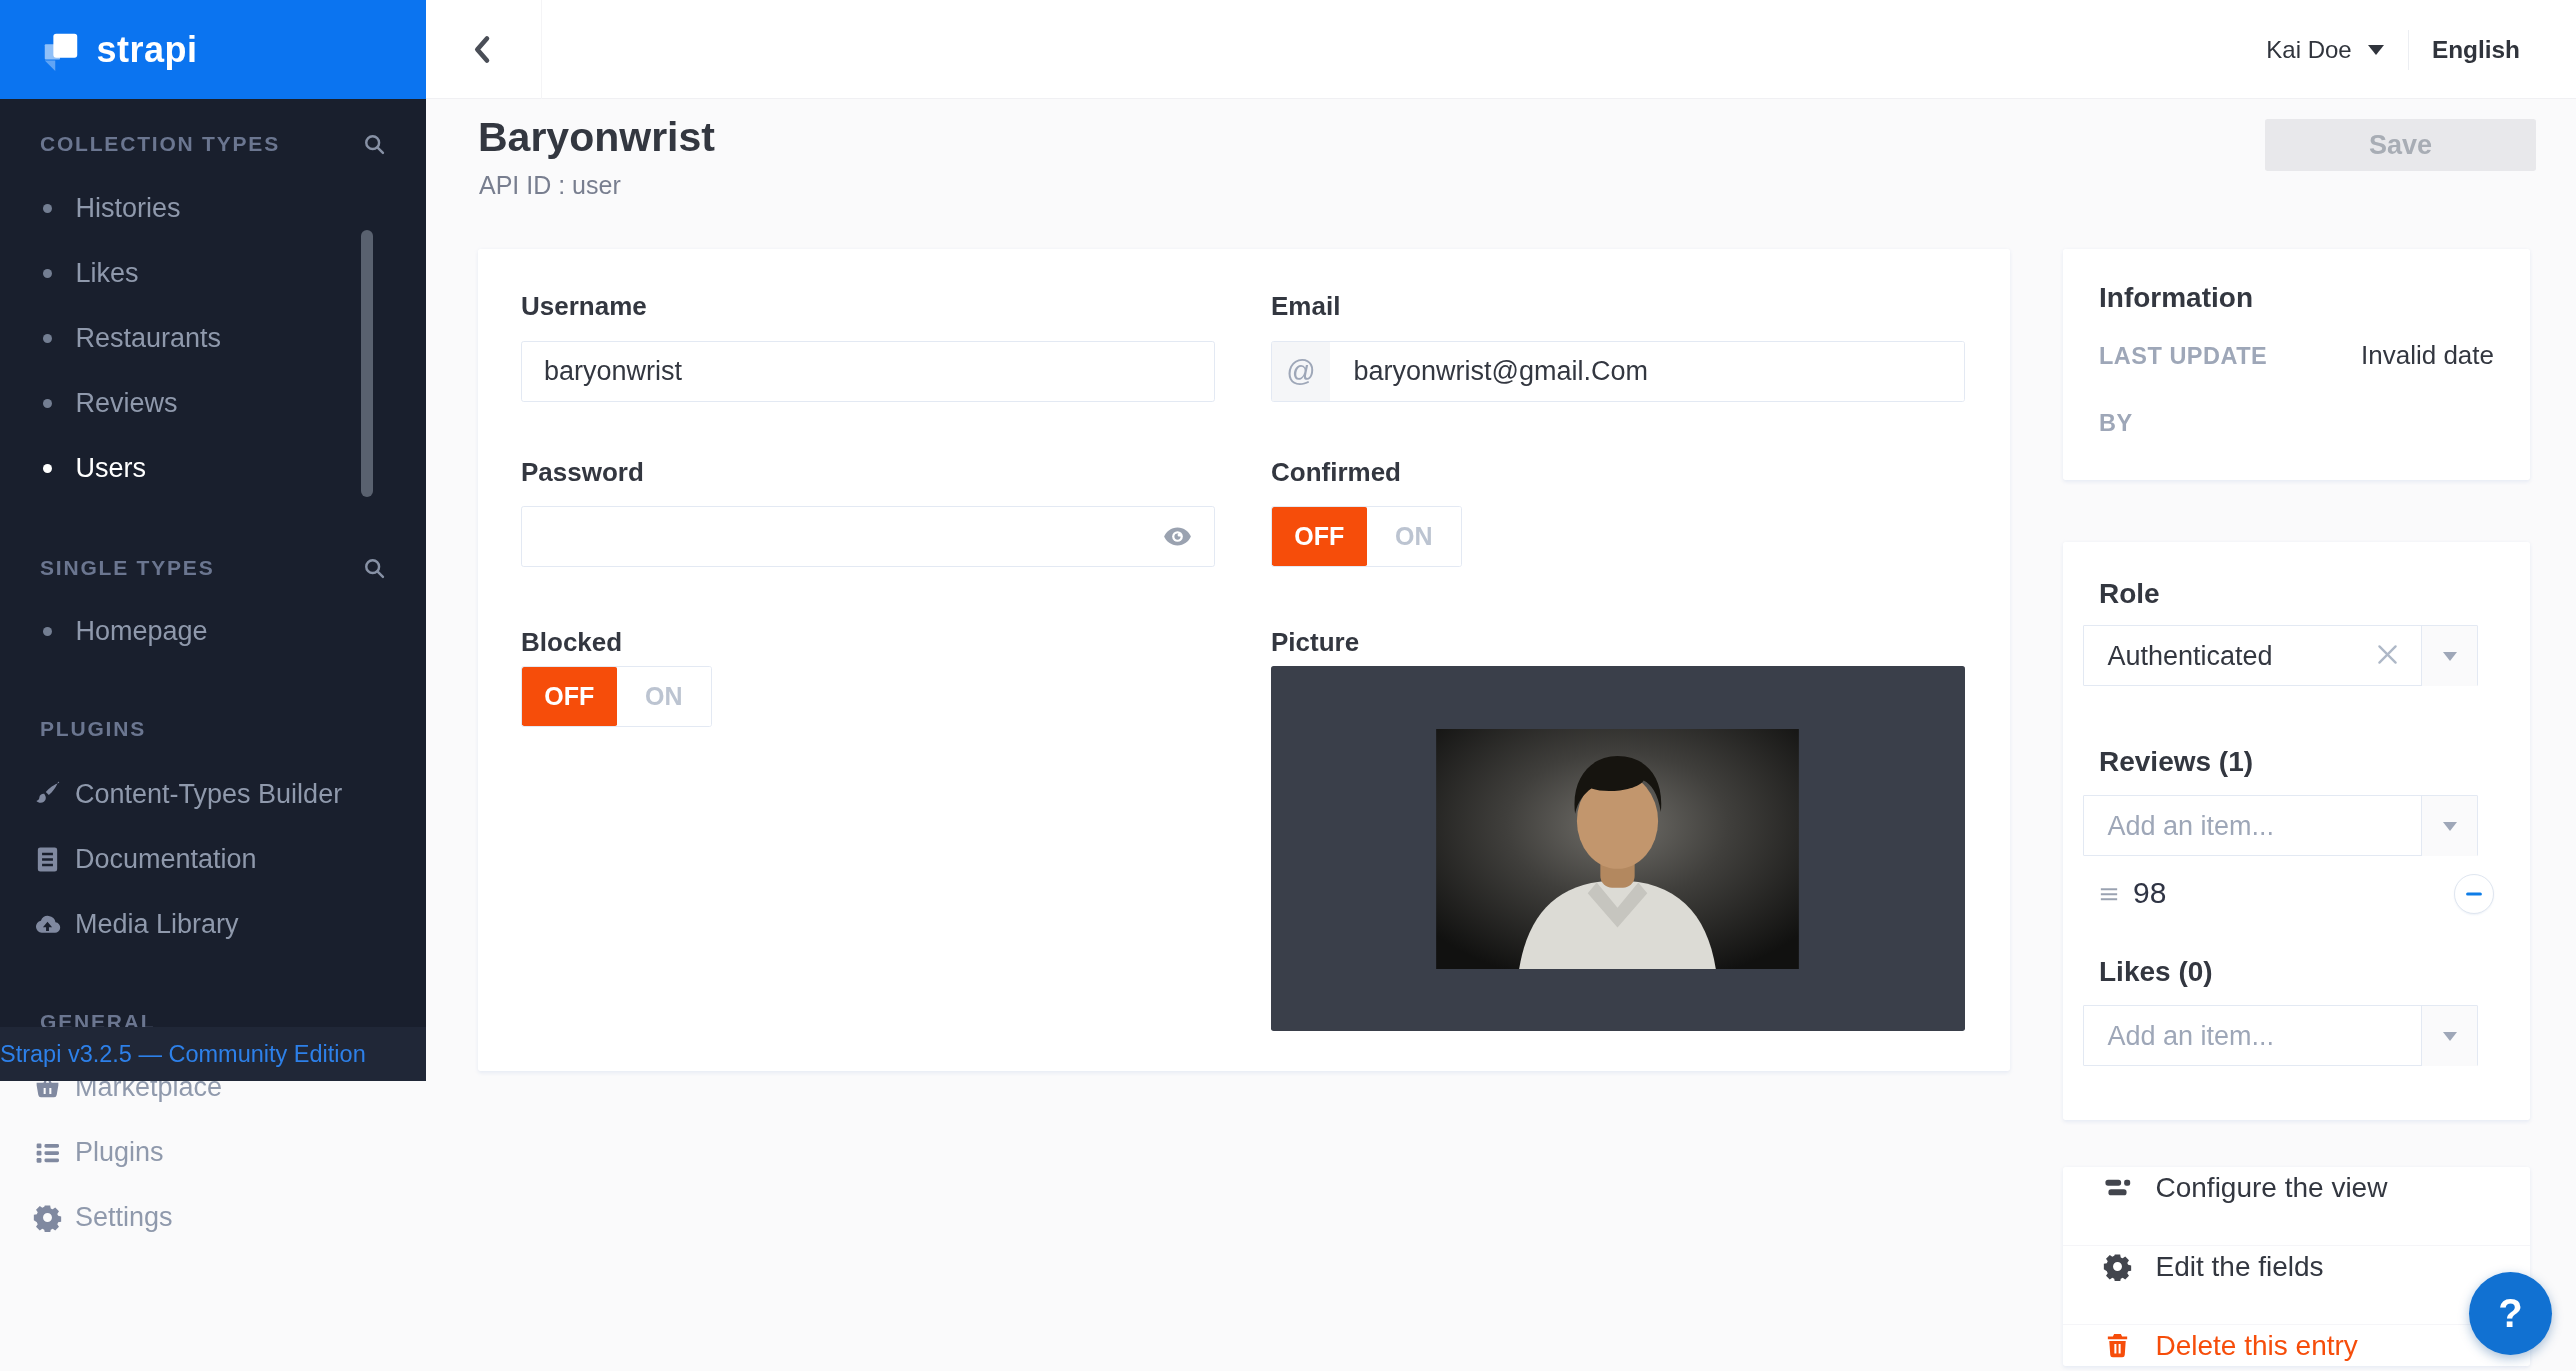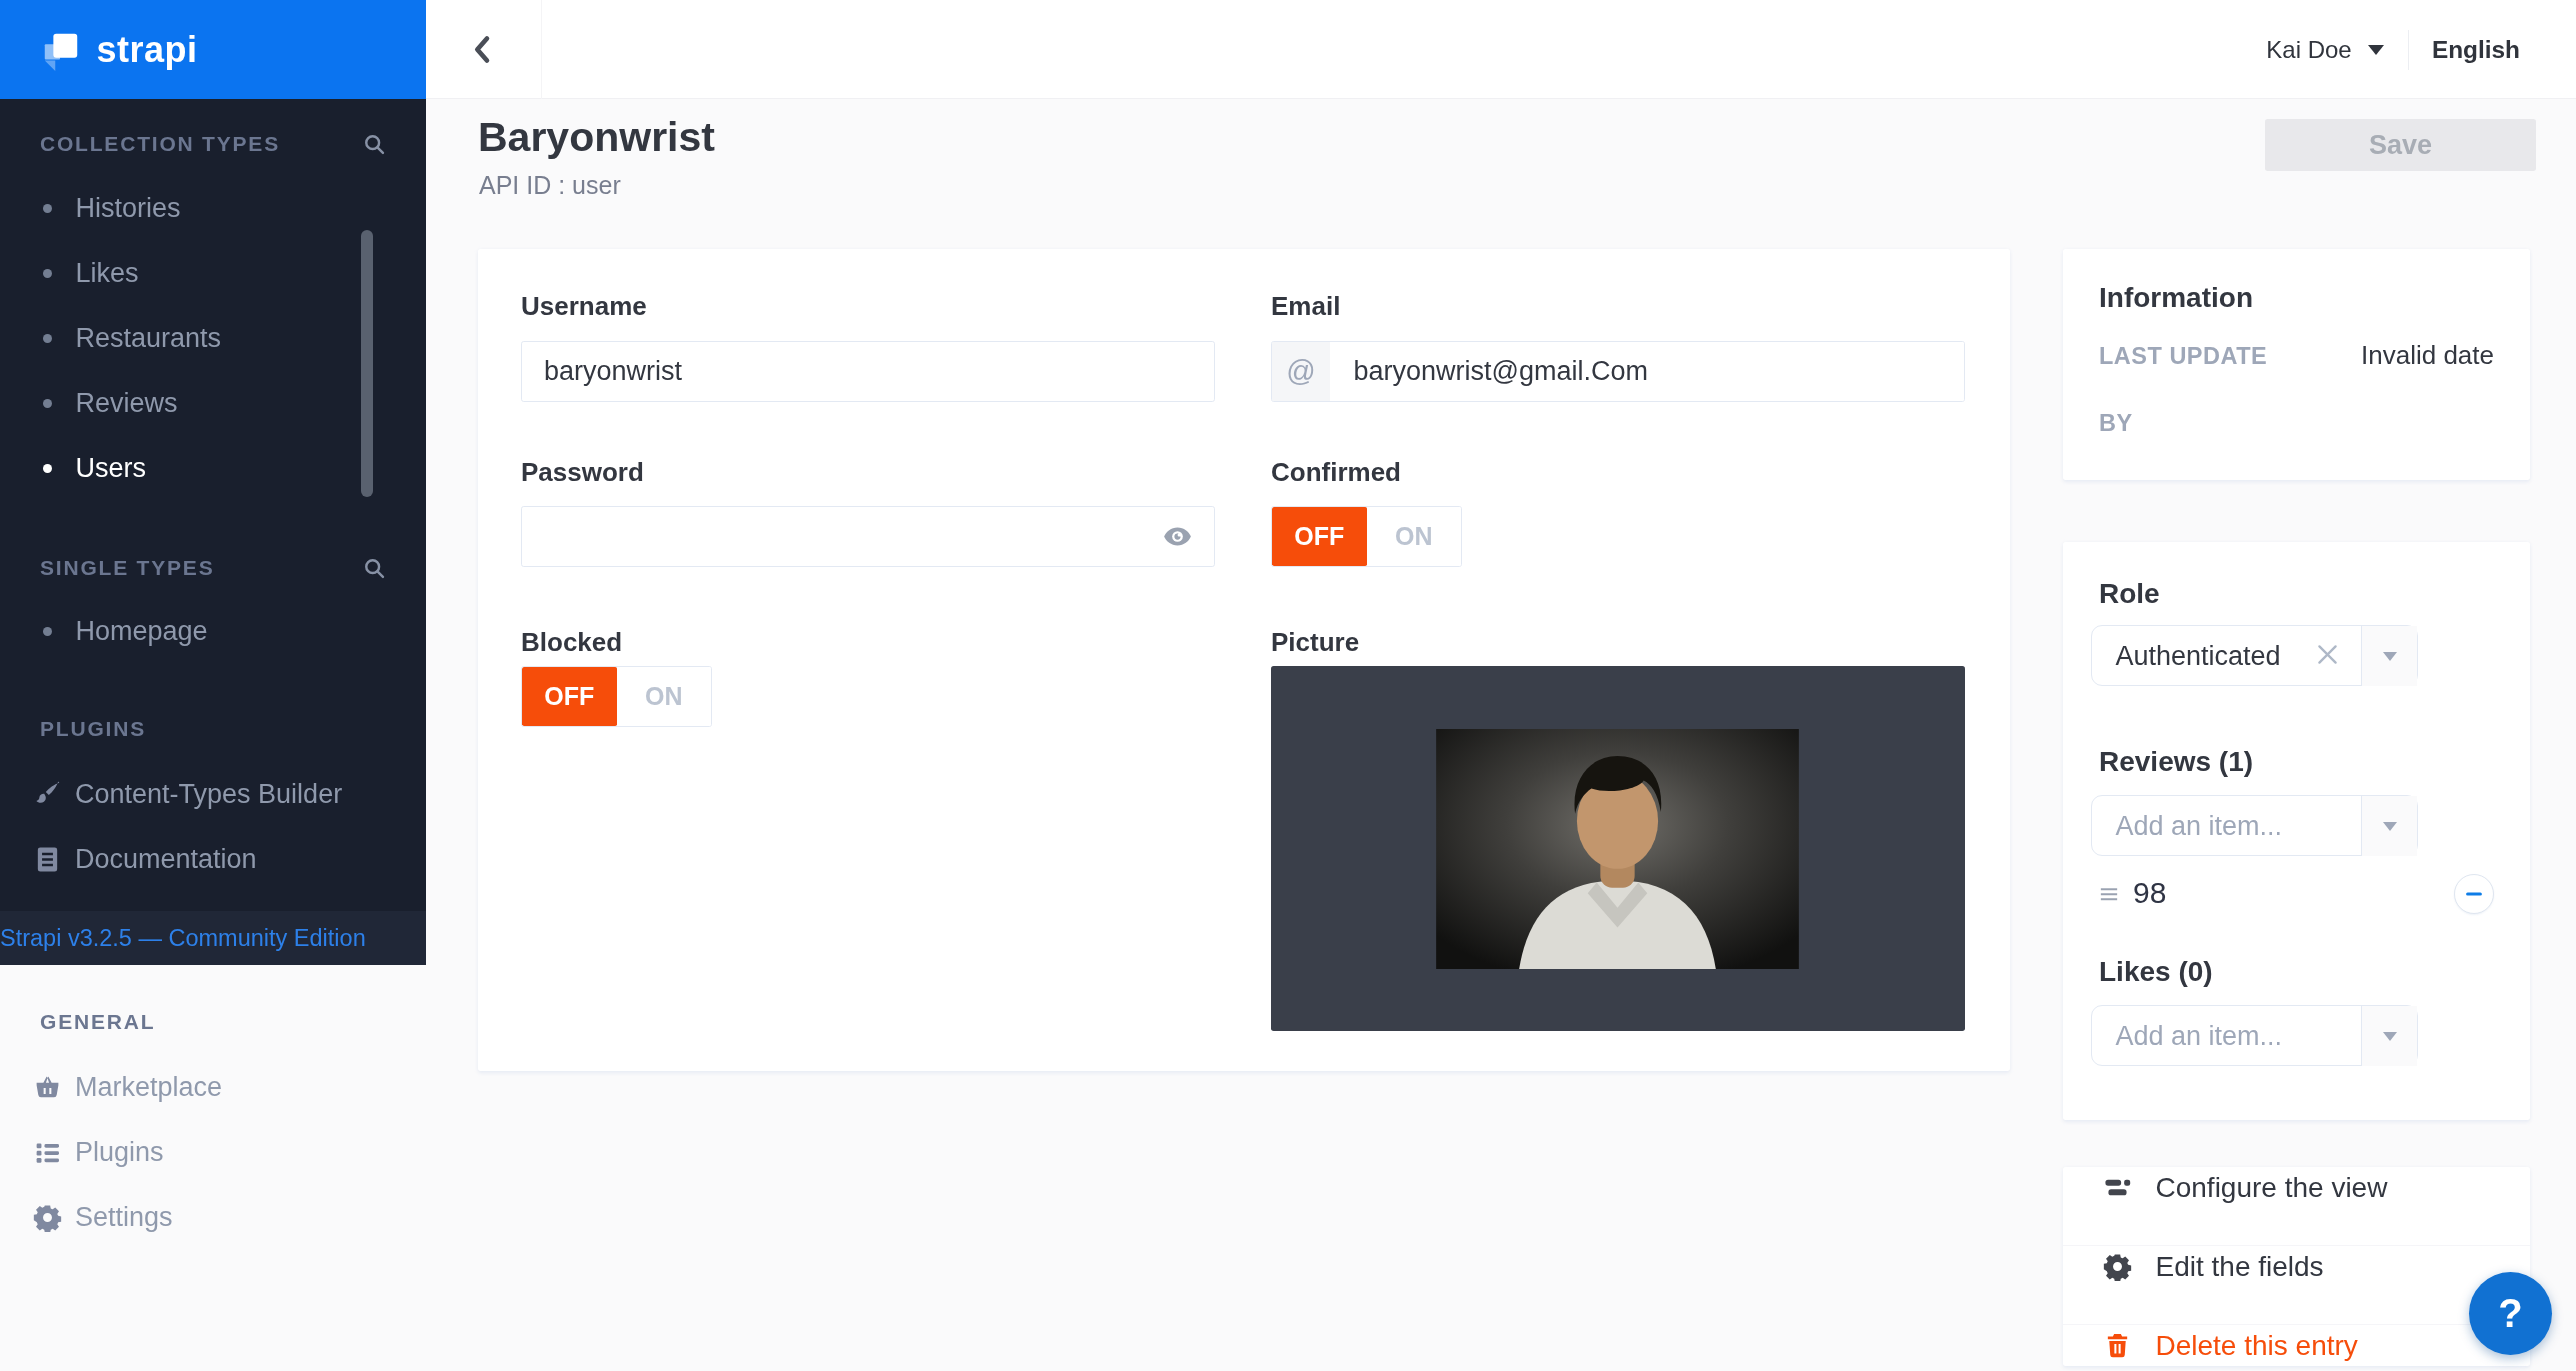--- a/index.html
+++ b/index.html
@@ -1,20 +1,20 @@
 <!DOCTYPE html>
 <html style="font-size:14.5px"><head>
 <meta charset="utf-8">
 <style>
   * { margin:0; padding:0; box-sizing:border-box; }
   html,body { width:2576px; height:1371px; overflow:hidden;
     font-family:"Liberation Sans", sans-serif; background:#fafafb; }
 
   
-  .sidebar { position:absolute; left:0; top:0; width:426px; height:965px;
+  .sidebar { position:absolute; left:0; top:0; width:426px; height:1081px;
     background:#191f2d; z-index:5; }
   .logo { position:absolute; left:0; top:0; width:426px; height:99px;
     background:#0b74f0; display:flex; align-items:center; padding-left:40px; }
   .logo svg { width:42px; height:42px; }
   .logo-text { color:#fff; font-size:36px; font-weight:700; margin-left:14.5px;
     letter-spacing:0.5px; }
 
   .side-section-title { position:absolute; left:40px; right:40px;
     color:#6b7690; font-size:21px; font-weight:700; letter-spacing:1.8px;
     display:flex; justify-content:space-between; align-items:center; }
@@ -106,22 +106,22 @@
   .card-info { left:1637px; top:150px; width:467px; height:231px; }
   .info-title { position:absolute; left:36px; top:33px; font-size:28px;
     font-weight:700; color:#333740; }
   .info-row-label { position:absolute; left:36px; font-size:23.5px; color:#9ea7b8;
     letter-spacing:0.5px; font-weight:700; }
   .info-row-value { position:absolute; right:36px; font-size:26px; color:#333740; }
 
   .card-rel { left:1637px; top:443px; width:467px; height:578px; }
   .rel-label { position:absolute; left:36px; font-size:28px; font-weight:700;
     color:#333740; }
-  .select { position:absolute; left:28px; width:327px; height:61px;
-    border:0.9px solid #e3e9f3; border-radius:11px; background:#fff; cursor:pointer; }
+  .select { position:absolute; left:20px; width:395px; height:61px;
+    border:0.9px solid #e3e9f3; border-radius:1px; background:#fff; cursor:pointer; }
   .select .sel-text { position:absolute; left:23.5px; top:15.4px; font-size:27px;
     color:#333740; }
   .select .sel-placeholder { color:#9ea7b8; }
   .select .sel-clear { position:absolute; right:76px; top:15.4px; width:27px;
     height:27px; color:#aeb8c7; cursor:pointer; }
   .select .sel-arrow-seg { position:absolute; right:0; top:0; width:56px;
     height:60px; background:#fafafb; border-left:0.9px solid #e3e9f3;
     display:flex; align-items:center; justify-content:center; }
   .sel-caret { width:0; height:0; border-left:7.2px solid transparent;
     border-right:7.2px solid transparent; border-top:9px solid #9ea7b8; }

